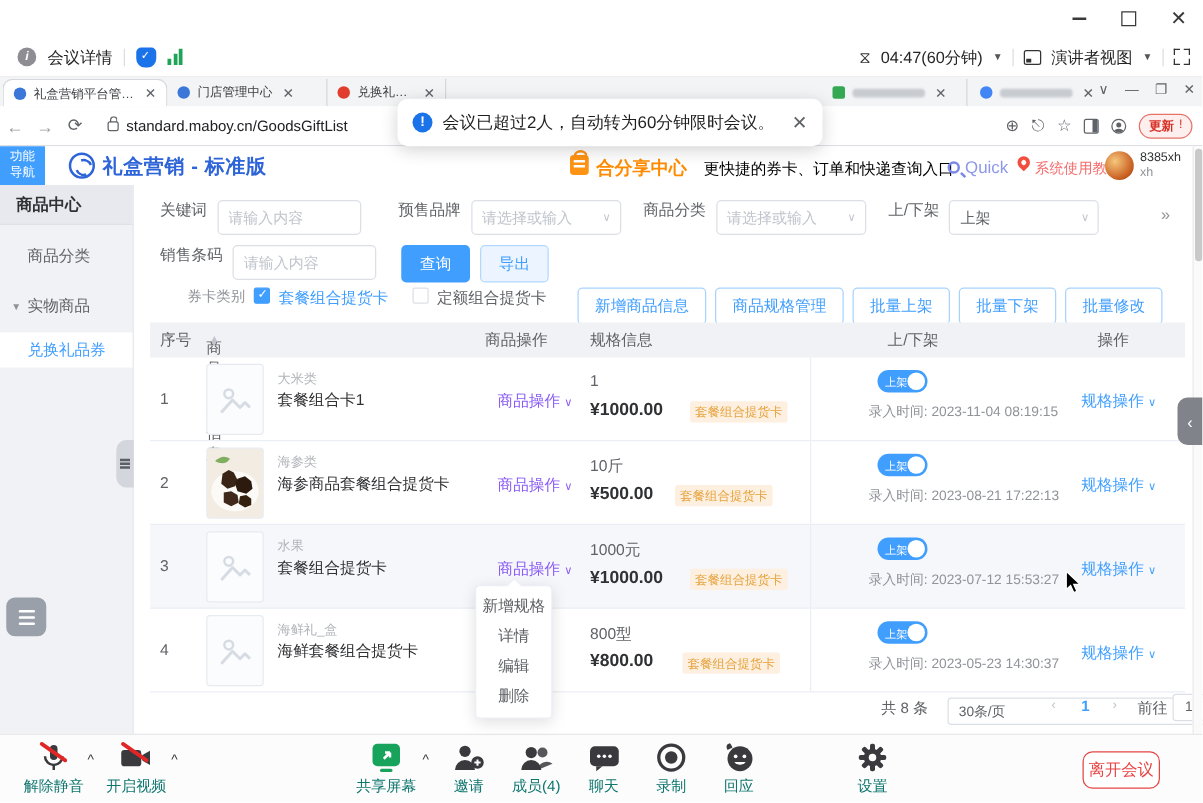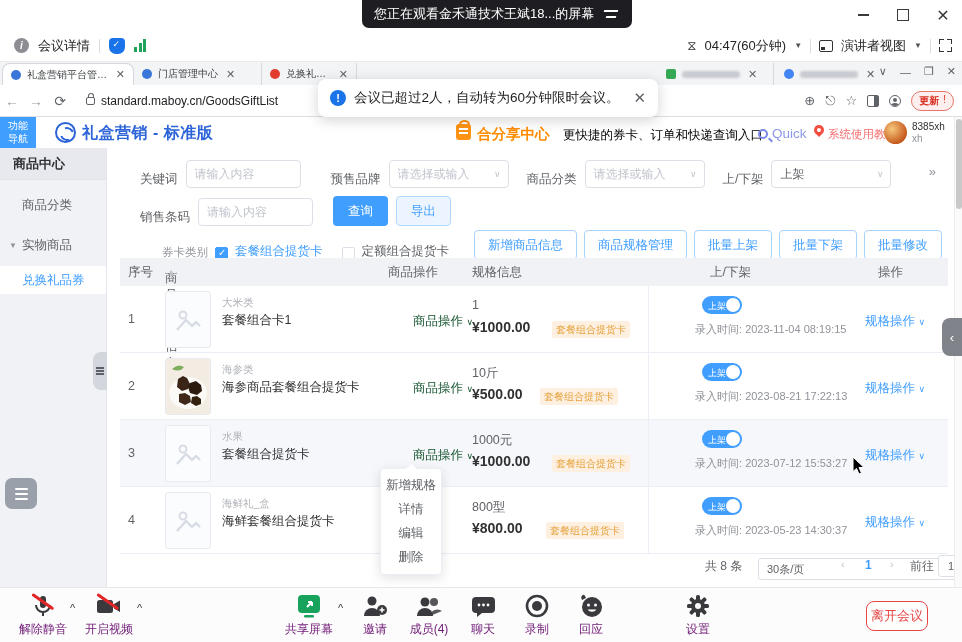--- a/index.html
+++ b/index.html
@@ -121,21 +121,21 @@
   .hamb:after { content:""; position:absolute; top:3px; left:0; }
   .float-btn { position:absolute; left:5px; top:478px; width:32px; height:31px; background:#9aa0aa;
     border-radius:7px; display:flex; align-items:center; justify-content:center; }
   .list-ic, .list-ic:before, .list-ic:after { width:13px; height:2px; background:#fff; display:block; border-radius:1px; }
   .list-ic { position:relative; }
   .list-ic:before { content:""; position:absolute; top:-5px; left:0; width:13px; }
   .list-ic:after { content:""; position:absolute; top:5px; left:0; width:13px; }
 
   
   .main { position:absolute; left:108px; top:148px; width:846px; height:439px; background:#fff; }
-  .frow { position:absolute; display:flex; align-items:flex-end; gap:8px; font-size:12.5px; color:#606266;margin-left:12px; }
+  .frow { position:absolute; display:flex; align-items:flex-start; gap:8px; font-size:12.5px; color:#606266; }
   .inp { height:28px; border:1px solid #dcdfe6; border-radius:4px; background:#fff; font-size:12px;
     color:#606266; padding:0 8px; font-family:inherit; }
   .inp::placeholder { color:#c0c4cc; }
   .sel { position:relative; display:flex; align-items:center; height:28px; border:1px solid #dcdfe6;
     border-radius:4px; padding:0 22px 0 8px; font-size:12px; color:#c0c4cc; background:#fff; }
   .sel.val { color:#606266; }
   .sel:after { content:"∨"; position:absolute; right:7px; font-size:9px; color:#c0c4cc; }
   .collapse { position:absolute; right:18px; top:16px; color:#909399; font-size:13px; }
   .btn-primary { height:30px; background:#409eff; color:#fff; border:none; border-radius:4px;
     font-size:12.5px; padding:0 15px; font-family:inherit; }
@@ -156,21 +156,21 @@
   .thead span { position:absolute; top:6px; }
   .sort { display:inline-block; margin-left:3px; font-size:7px; color:#c0c4cc; line-height:.6; vertical-align:middle; }
   .trow { position:absolute; left:12px; width:828px; height:67px; border-bottom:1px solid #ebeef5; font-size:12.5px; }
   .trow.hov { background:#f5f7fa; }
   .colline { position:absolute; left:528px; top:0; width:1px; height:100%; background:#ebeef5; }
   .rno { position:absolute; left:8px; top:26px; color:#606266; }
   .photo { position:absolute; left:45px; top:5px; width:46px; height:57px; border:1px solid #e7ebf0;
     border-radius:3px; background:#fbfcfe; display:flex; align-items:center; justify-content:center; }
   .cate { position:absolute; left:102px; top:10px; font-size:10.5px; color:#b0b3b9; }
   .pname { position:absolute; left:102px; top:26px; color:#303133; }
-  .oplink { position:absolute; left:293px; top:27px; color:#14532d; font-size:12.5px; }
+  .oplink { position:absolute; left:278px; top:27px; color:#8b5cf6; font-size:12.5px; }
   .spec1 { position:absolute; left:352px; top:12px; color:#606266; }
   .price { position:absolute; left:352px; top:33px; color:#303133; font-weight:bold; font-size:14px; }
   .tag { position:absolute; left:432px; top:35px; background:#fdf0e1; color:#e6a23c; font-size:10px;
     padding:1.5px 4px; border-radius:2px; white-space:nowrap; }
   .toggle { position:absolute; left:582px; top:10px; width:40px; height:18px; background:#409eff;
     border-radius:9px; }
   .toggle .tg-label { position:absolute; left:6px; top:3.5px; color:#fff; font-size:9px; }
   .toggle:after { content:""; position:absolute; right:2px; top:2px; width:14px; height:14px; border-radius:50%; background:#fff; }
   .rtime { position:absolute; left:575px; top:36px; font-size:11px; color:#909399; white-space:nowrap; }
   .speclink { position:absolute; left:745px; top:27px; color:#409eff; font-size:12.5px; }
@@ -199,39 +199,35 @@
   .panel-handle { position:absolute; left:942px; top:318px; width:20px; height:38px; background:#80838a;
     border-radius:8px 0 0 8px; color:#fff; display:flex; align-items:center; justify-content:center;
     font-size:13px; z-index:30; }
   .scrollbar { position:absolute; left:954px; top:117px; width:8px; height:470px; background:#fafafa; border-left:1px solid #ececec; }
   .thumb { position:absolute; left:1px; top:2px; width:6px; height:90px; background:#c9c9c9; border-radius:3px; }
 
   
   .footer { position:absolute; left:0; top:587px; width:962px; height:55px; background:#fcfcfd;
     border-top:1px solid #e8e8ea; }
   .fitem { position:absolute; top:5px; width:66px; display:flex; flex-direction:column; align-items:center; gap:2px; }
-  .fitem .flabel { font-size:12px; color:#701a75; white-space:nowrap; }
+  .fitem .flabel { font-size:12px; color:#0f766e; white-space:nowrap; }
   .ficon { height:26px; display:flex; align-items:center; justify-content:center; position:relative; }
   .fcaret { position:absolute; top:12px; font-size:11px; color:#3a3a3e; }
   .slash { position:absolute; left:2px; top:0px; width:26px; height:2.5px; background:#e02626;
     transform:rotate(35deg); transform-origin:left top; border-radius:2px; }
   .leave-btn { position:absolute; left:866px; top:13px; width:62px; height:30px; border:1.5px solid #e64545;
     border-radius:8px; color:#e64545; font-size:13px; background:#fff; font-family:inherit; }
 
   
   .cursor { position:absolute; left:852px; top:456px; z-index:99; }
 </style>
 </head>
 <body>
 
 <div class="titlebar">
-  <div class="title-pill">
-    <span>您正在观看金禾通技术王斌18...的屏幕</span>
-    <span class="pill-menu"></span>
-  </div>
   <div class="win-controls">
     <span class="win-btn wb-min"></span>
     <span class="win-btn wb-max"></span>
     <span class="win-btn wb-close">✕</span>
   </div>
 </div>
 
 <div class="meetingbar">
   <div class="mb-left">
     <span class="info-ic">i</span>

